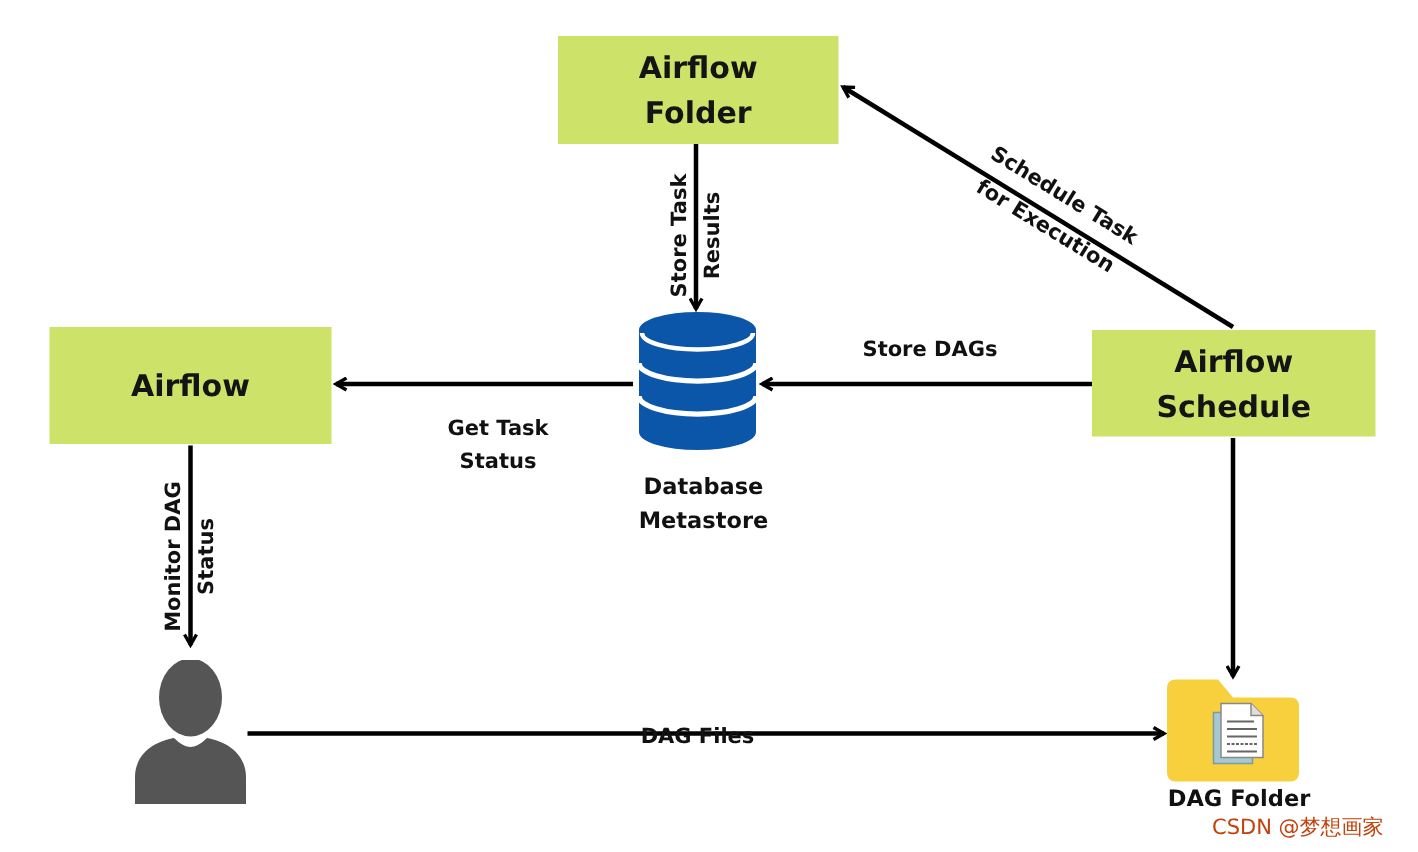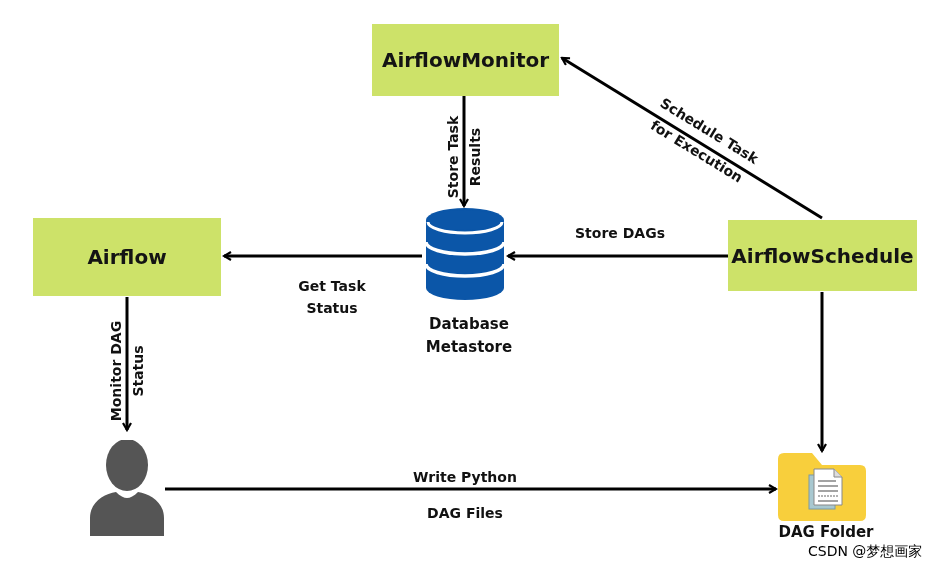--- a/index.html
+++ b/index.html
@@ -1,25 +1,25 @@
 <!DOCTYPE html>
 <html><head>
   <meta charset="utf-8">
   <style>
     html, body { margin: 0; padding: 0; background: #ffffff; }
     body { width: 945px; height: 568px; position: relative; overflow: hidden;
            font-family: "DejaVu Sans", sans-serif; color: #111; }
-    .box { position: absolute; background: #cde269; display: flex; flex-direction: row;
+    .box { position: absolute; background: #cde269; display: flex; flex-direction: column;
            align-items: center; justify-content: center; font-weight: bold; font-size: 20px;
            line-height: 30px; color: #141414; text-align: left; }
     .lbl { position: absolute; font-weight: bold; font-size: 14px; line-height: 22px;
            color: #111; text-align: center; white-space: nowrap; }
     svg.wires { position: absolute; left: 0; top: 0; }
     .icon { position: absolute; }
-    .wm { position: absolute; font-family: "DejaVu Sans", sans-serif; font-size: 14px; color: #000000; }
+    .wm { position: absolute; font-family: "DejaVu Sans", sans-serif; font-size: 14px; color: #c2410c; }
   </style>
 </head>
 <body>
 
 <svg class="wires" width="945" height="568">
   <defs>
     <marker id="ah" markerWidth="10" markerHeight="10" refX="8" refY="5" orient="auto" markerUnits="userSpaceOnUse">
       <path d="M1,1 L8,5 L1,9" fill="none" stroke="#000" stroke-width="2.2"></path>
     </marker>
   </defs>
@@ -27,21 +27,21 @@
   <line x1="822" y1="218" x2="562" y2="58" stroke="#000" stroke-width="3" marker-end="url(#ah)"></line>
   <line x1="422" y1="256" x2="224" y2="256" stroke="#000" stroke-width="3" marker-end="url(#ah)"></line>
   <line x1="728" y1="256" x2="508" y2="256" stroke="#000" stroke-width="3" marker-end="url(#ah)"></line>
   <line x1="127" y1="297" x2="127" y2="430" stroke="#000" stroke-width="3" marker-end="url(#ah)"></line>
   <line x1="165" y1="489" x2="776" y2="489" stroke="#000" stroke-width="3" marker-end="url(#ah)"></line>
   <line x1="822" y1="292" x2="822" y2="451" stroke="#000" stroke-width="3" marker-end="url(#ah)"></line>
 </svg>
 
 <div class="box" style="left:372px;top:24px;width:187px;height:72px;">
   <span>Airflow</span>
-  <span>Monitor</span>
+  <span>Folder</span>
 </div>
 
 <div class="box" style="left:33px;top:218px;width:188px;height:78px;">
   <span>Airflow</span>
 </div>
 
 <div class="box" style="left:728px;top:220px;width:189px;height:71px;">
   <span>Airflow</span>
   <span>Schedule</span>
 </div>
@@ -92,17 +92,16 @@
 </div>
 
 <div class="lbl" style="left:560px;top:222px;width:120px;">Store DAGs</div>
 
 <div class="lbl" style="left:72px;top:349px;width:110px;transform:rotate(-90deg);transform-origin:center;">
   <div>Monitor DAG</div>
   <div>Status</div>
 </div>
 
 <div class="lbl" style="left:390px;top:466px;width:150px;">
-  <div>Write Python</div>
   <div style="margin-top:14px;">DAG Files</div>
 </div>
 
 <div class="wm" style="left:808px;top:543px;">CSDN @梦想画家</div>
 
 </body></html>

